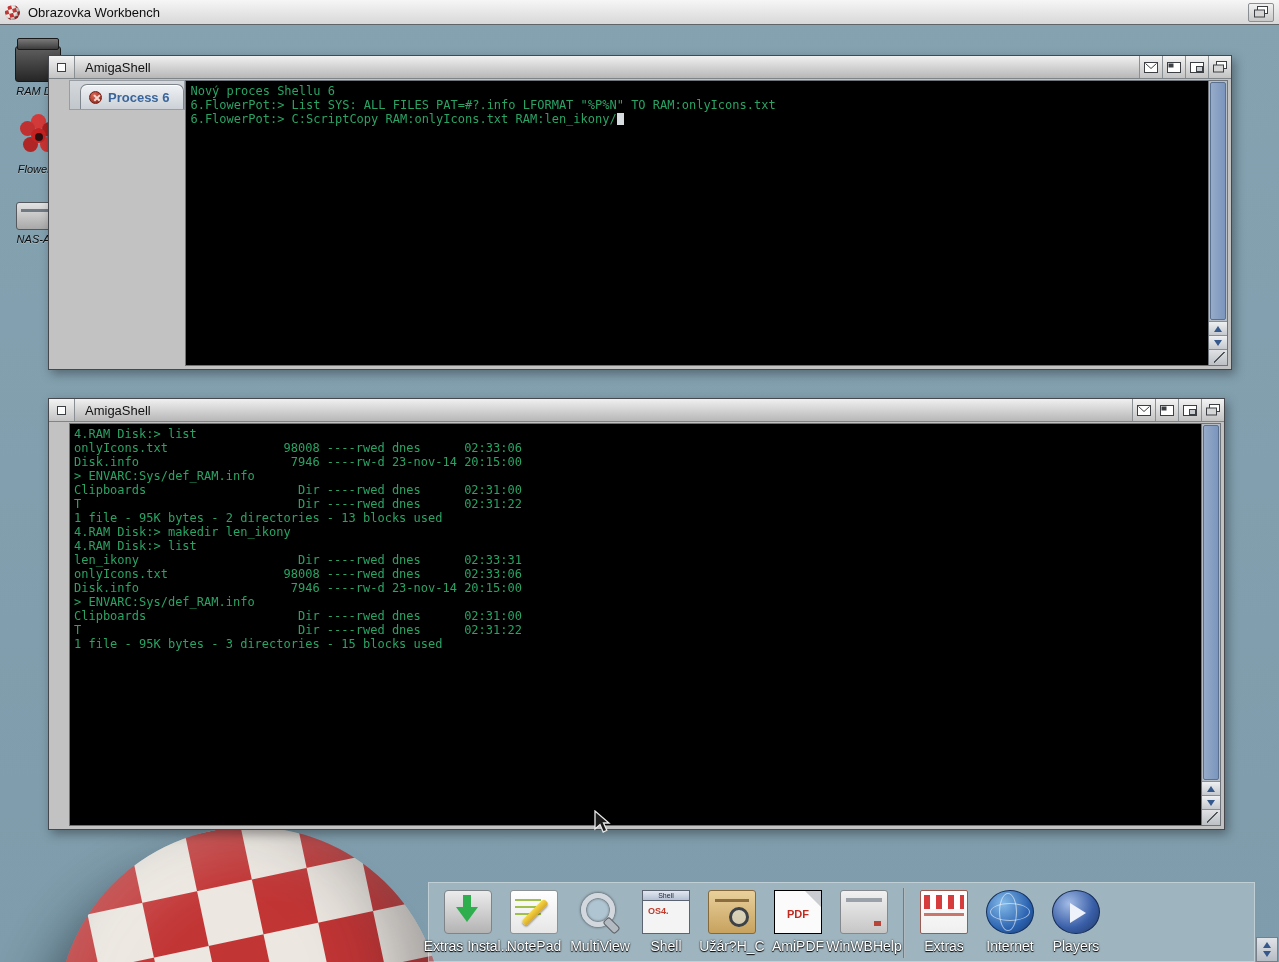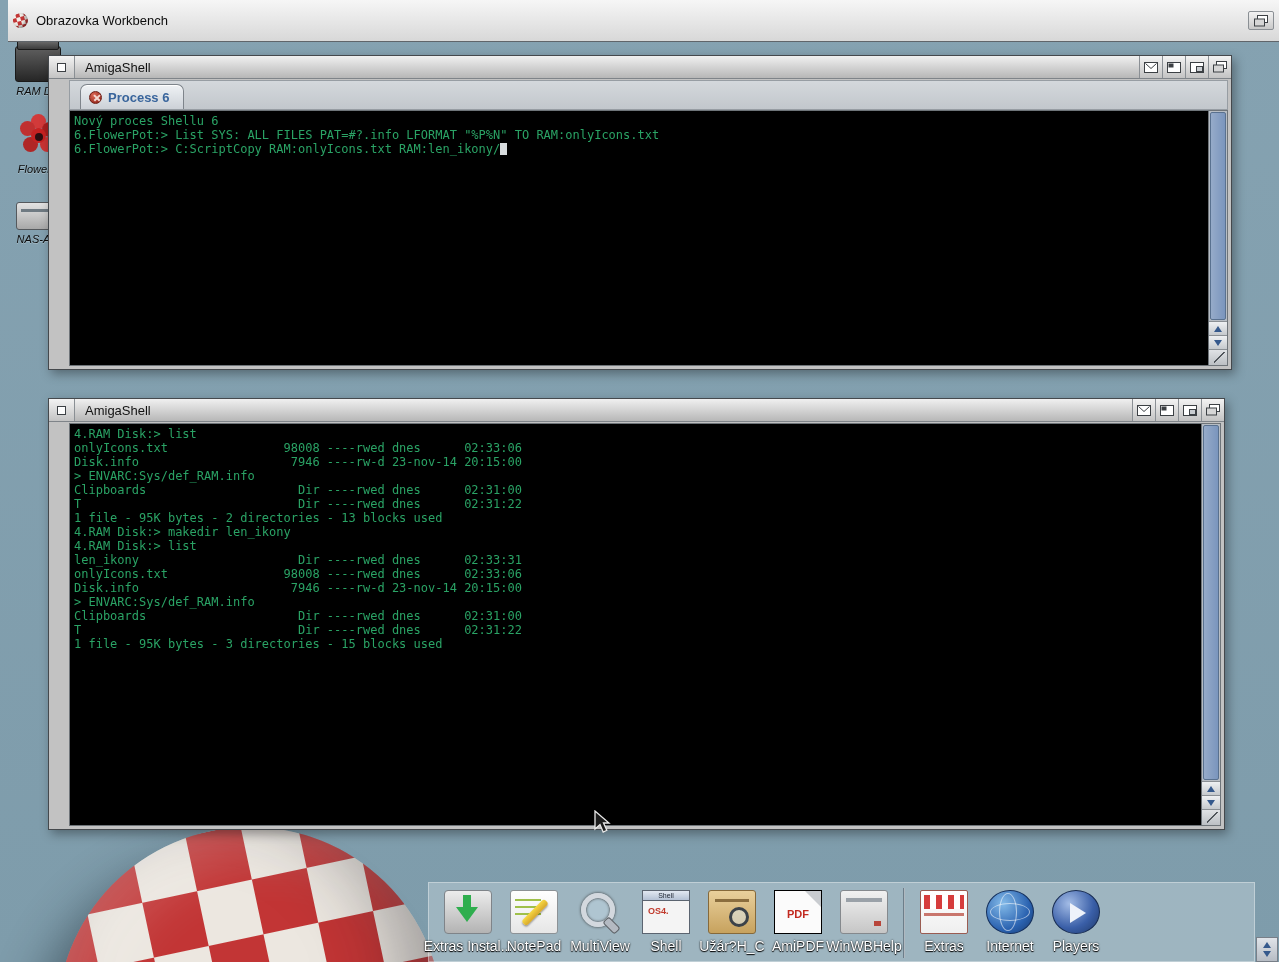--- a/index.html
+++ b/index.html
@@ -10,21 +10,21 @@
   *{box-sizing:border-box;}
   html,body{margin:0;padding:0;}
   body{
     width:1279px;height:962px;position:relative;overflow:hidden;
     font-family:"Liberation Sans",sans-serif;
     background:linear-gradient(#85a2b1,var(--desktop));
   }
 
   
   .menubar{
-    position:absolute;left:8px;top:0;right:0;height:42px;z-index:50;
+    position:absolute;left:0;top:0;right:0;height:25px;z-index:50;
     background:linear-gradient(#f6f6f6,#d8d8d8);
     border-bottom:1px solid #60656a;
     display:flex;align-items:center;padding:0 5px;gap:8px;
   }
   .boing-mini{
     width:15px;height:15px;border-radius:50%;flex:0 0 auto;
     background:repeating-conic-gradient(#c23636 0 25%,#f2efe9 0 50%);
     background-size:8px 8px;transform:rotate(-15deg);
     box-shadow:inset -2px -2px 3px rgba(0,0,0,.35);
   }
@@ -93,21 +93,21 @@
     border-bottom:1px solid #7f8489;
   }
   .gadget{display:flex;align-items:center;justify-content:center;background:linear-gradient(#f3f3f3,#c3c3c3);cursor:pointer;}
   .gadget.close{width:26px;border-right:1px solid #8a8f94;}
   .close-glyph{width:9px;height:9px;background:#fcfcfc;border:1px solid #3c4044;box-shadow:inset 1px 1px 0 #fff;}
   .win-title{padding:0 10px;font-size:13px;color:#121212;display:flex;align-items:center;white-space:nowrap;}
   .gadgets{margin-left:auto;display:flex;}
   .gadget.right{width:23px;border-left:1px solid #8a8f94;}
   .gadget svg{display:block;}
 
-  .winbody{position:absolute;left:3px;right:3px;top:24px;bottom:3px;display:flex;flex-direction:column;background:#c2c2c2;padding-left:17px;}
+  .winbody{position:absolute;left:3px;right:3px;top:24px;bottom:3px;display:flex;flex-direction:row;background:#c2c2c2;padding-left:17px;}
   .tabstrip{
     height:30px;flex:0 0 auto;background:linear-gradient(#d4d8dc,#c2c7cc);
     border:1px solid #979da3;display:flex;align-items:flex-end;padding-left:10px;
   }
   .tab{
     height:25px;display:flex;align-items:center;gap:6px;padding:0 14px 0 8px;
     background:linear-gradient(#eff2f5,#ccd1d7);
     border:1px solid #7e848b;border-bottom:none;border-radius:7px 7px 0 0;
     box-shadow:inset 0 1px 0 #fff;cursor:pointer;
   }

